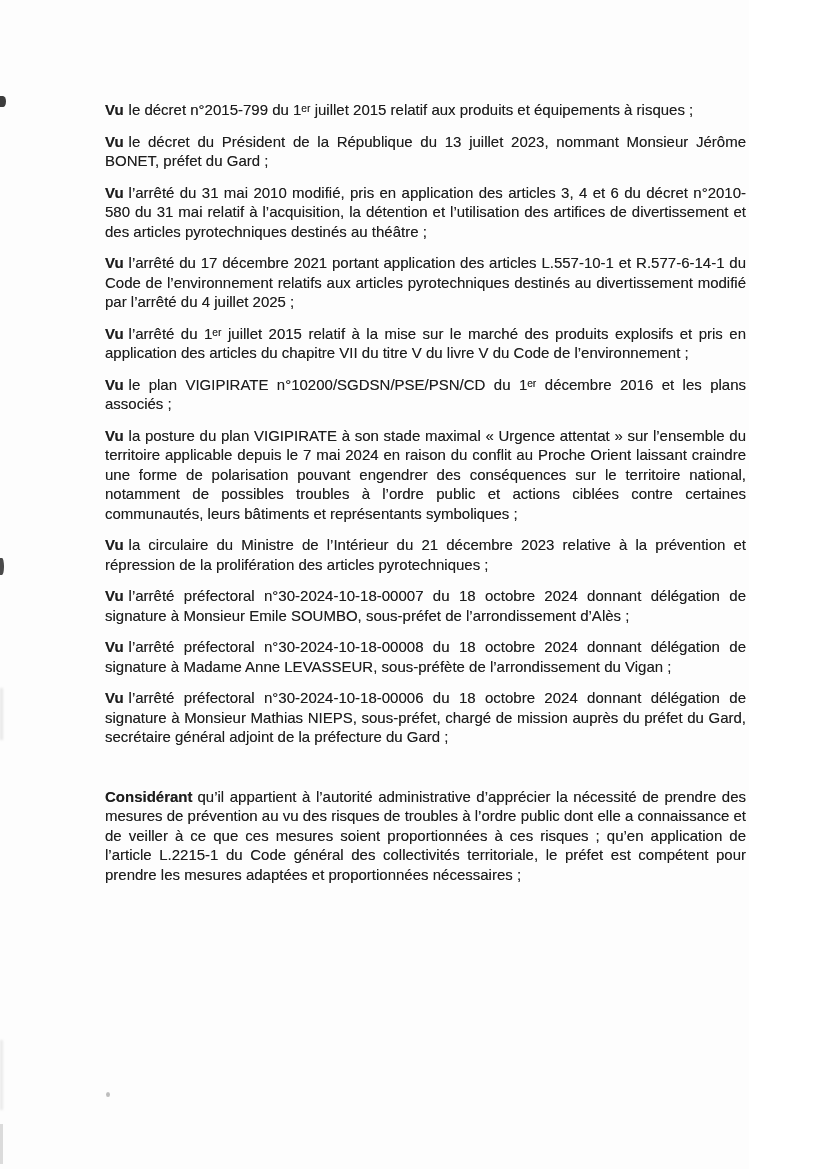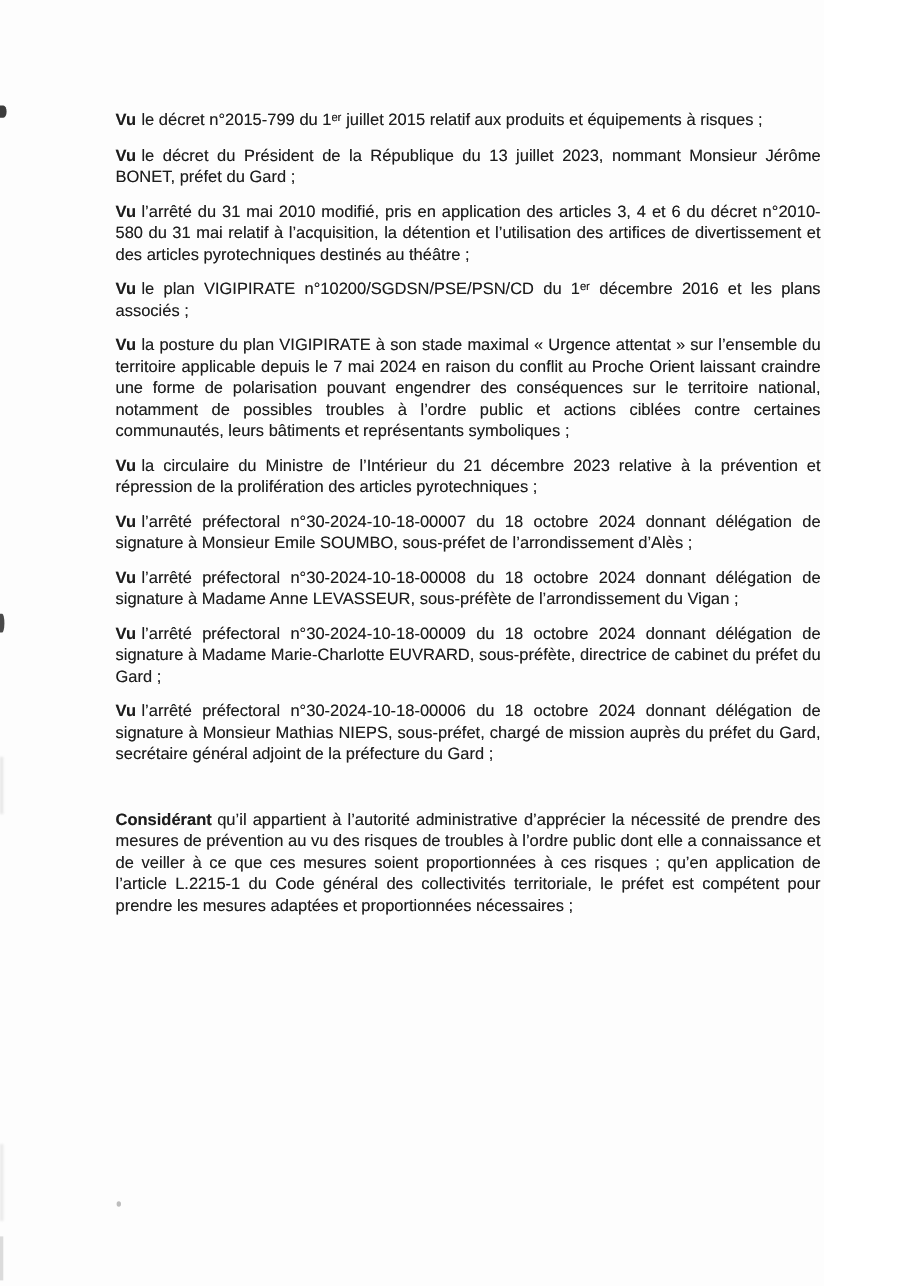--- a/index.html
+++ b/index.html
@@ -76,34 +76,35 @@
 <div class="page">
 
   <div class="text-block">
 
     <p class="para"><b class="lead">Vu</b><span>le décret n°2015-799 du 1ᵉʳ juillet 2015 relatif aux produits et équipements à risques&nbsp;;</span></p>
 
     <p class="para"><b class="lead">Vu</b><span>le décret du Président de la République du 13 juillet 2023, nommant Monsieur Jérôme BONET, préfet du Gard&nbsp;;</span></p>
 
     <p class="para"><b class="lead">Vu</b><span>l’arrêté du 31 mai 2010 modifié, pris en application des articles 3, 4 et 6 du décret n°2010-580 du 31 mai relatif à l’acquisition, la détention et l’utilisation des artifices de divertissement et des articles pyrotechniques destinés au théâtre&nbsp;;</span></p>
 
+    <p class="para"><b class="lead">Vu</b><span>l’arrêté du 17 décembre 2021 portant application des articles L.557-10-1 et R.577-6-14-1 du Code de l’environnement relatifs aux articles pyrotechniques destinés au divertissement modifié par l’arrêté du 4 juillet 2025&nbsp;;</span></p>
 
 
+    <p class="para"><b class="lead">Vu</b><span>l’arrêté du 1ᵉʳ juillet 2015 relatif à la mise sur le marché des produits explosifs et pris en application des articles du chapitre VII du titre V du livre V du Code de l’environnement&nbsp;;</span></p>
 
     <p class="para"><b class="lead">Vu</b><span>le plan VIGIPIRATE n°10200/SGDSN/PSE/PSN/CD du 1ᵉʳ décembre 2016 et les plans associés&nbsp;;</span></p>
 
     <p class="para"><b class="lead">Vu</b><span>la posture du plan VIGIPIRATE à son stade maximal «&nbsp;Urgence attentat&nbsp;» sur l’ensemble du territoire applicable depuis le 7 mai 2024 en raison du conflit au Proche Orient laissant craindre une forme de polarisation pouvant engendrer des conséquences sur le territoire national, notamment de possibles troubles à l’ordre public et actions ciblées contre certaines communautés, leurs bâtiments et représentants symboliques&nbsp;;</span></p>
 
     <p class="para"><b class="lead">Vu</b><span>la circulaire du Ministre de l’Intérieur du 21 décembre 2023 relative à la prévention et répression de la prolifération des articles pyrotechniques&nbsp;;</span></p>
 
     <p class="para"><b class="lead">Vu</b><span>l’arrêté préfectoral n°30-2024-10-18-00007 du 18 octobre 2024 donnant délégation de signature à Monsieur Emile SOUMBO, sous-préfet de l’arrondissement d’Alès&nbsp;;</span></p>
 
     <p class="para"><b class="lead">Vu</b><span>l’arrêté préfectoral n°30-2024-10-18-00008 du 18 octobre 2024 donnant délégation de signature à Madame Anne LEVASSEUR, sous-préfète de l’arrondissement du Vigan&nbsp;;</span></p>
 
-    <p class="para"><b class="lead">Vu</b><span>l’arrêté préfectoral n°30-2024-10-18-00009 du 18 octobre 2024 donnant délégation de signature à Madame Marie-Charlotte EUVRARD, sous-préfète, directrice de cabinet du préfet du Gard&nbsp;;</span></p>
 
 
     <p class="para"><b class="lead">Vu</b><span>l’arrêté préfectoral n°30-2024-10-18-00006 du 18 octobre 2024 donnant délégation de signature à Monsieur Mathias NIEPS, sous-préfet, chargé de mission auprès du préfet du Gard, secrétaire général adjoint de la préfecture du Gard&nbsp;;</span></p>
 
     <p class="para"><b class="lead">Considérant</b><span>qu’il appartient à l’autorité administrative d’apprécier la nécessité de prendre des mesures de prévention au vu des risques de troubles à l’ordre public dont elle a connaissance et de veiller à ce que ces mesures soient proportionnées à ces risques&nbsp;; qu’en application de l’article L.2215-1 du Code général des collectivités territoriale, le préfet est compétent pour prendre les mesures adaptées et proportionnées nécessaires&nbsp;;</span></p>
 
   </div>
 
   <div class="artifact artifact-blob-1"></div>
   <div class="artifact artifact-blob-2"></div>

